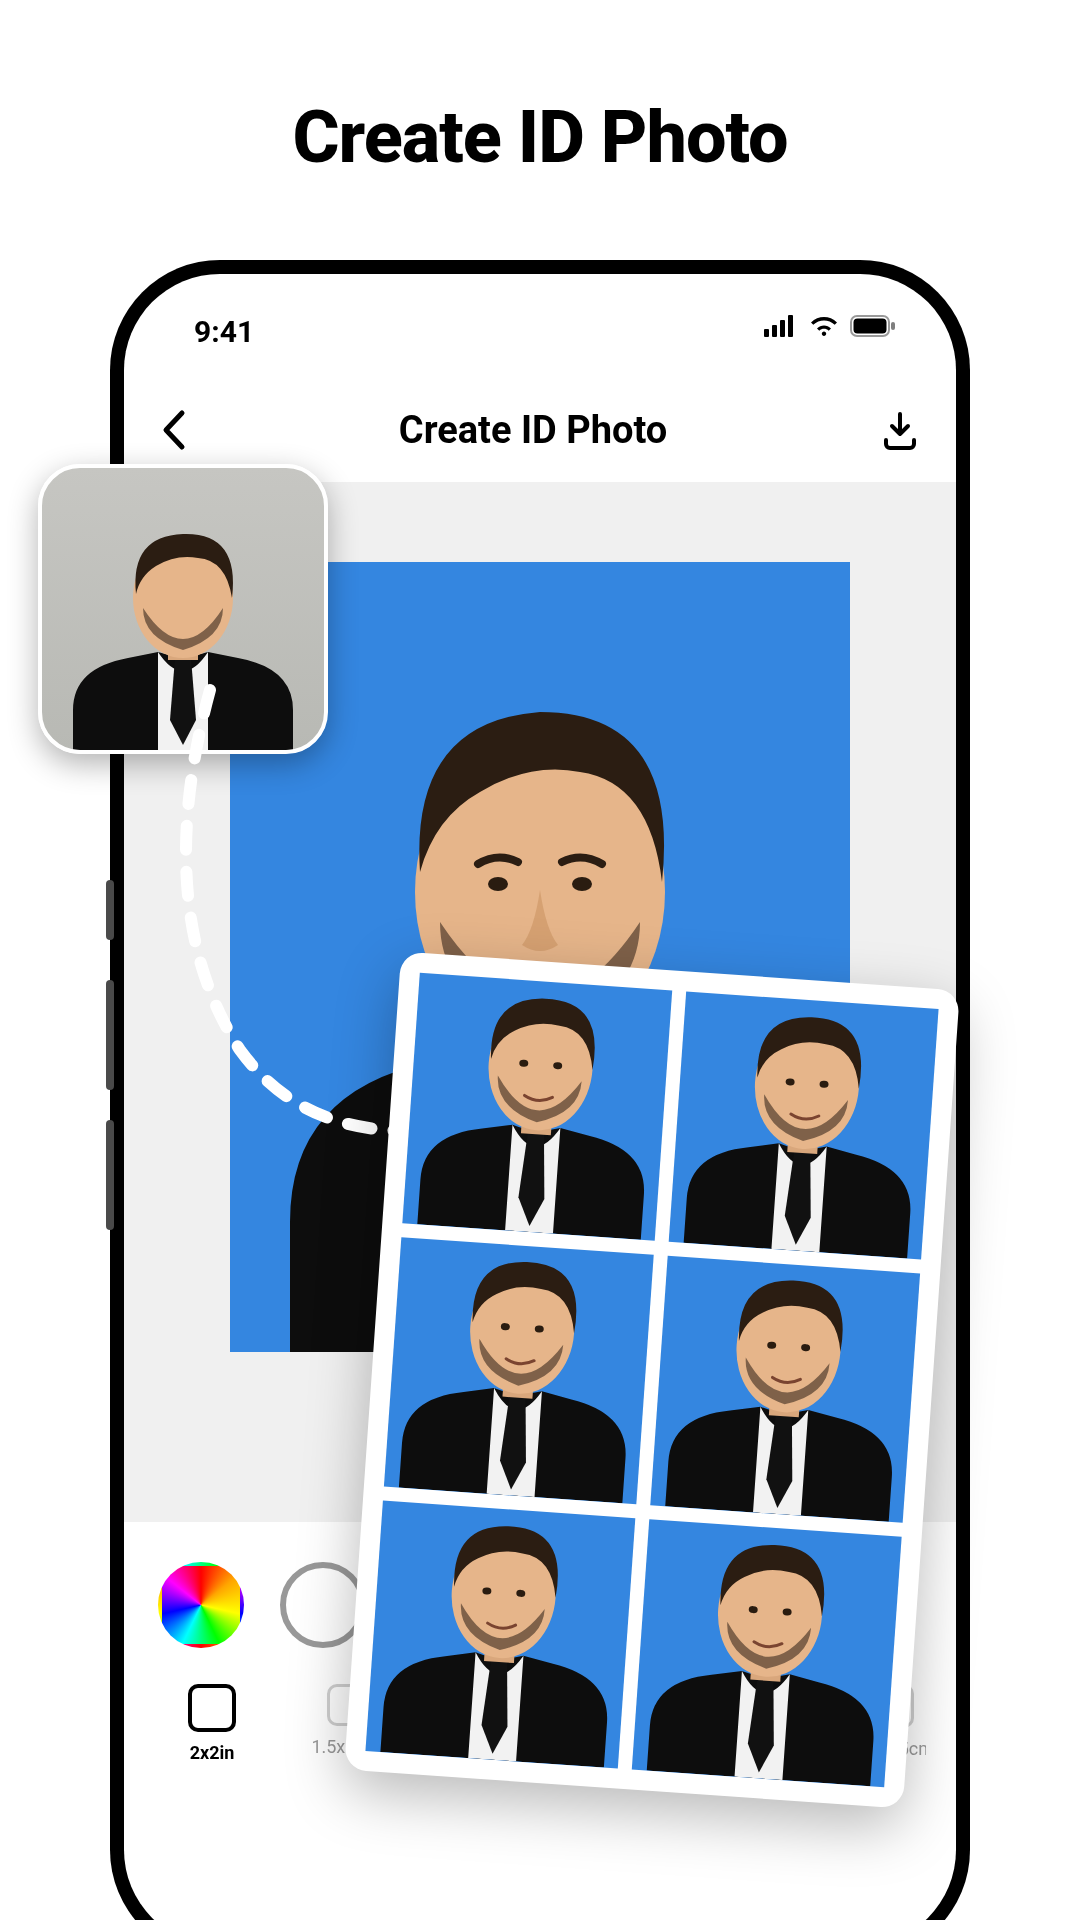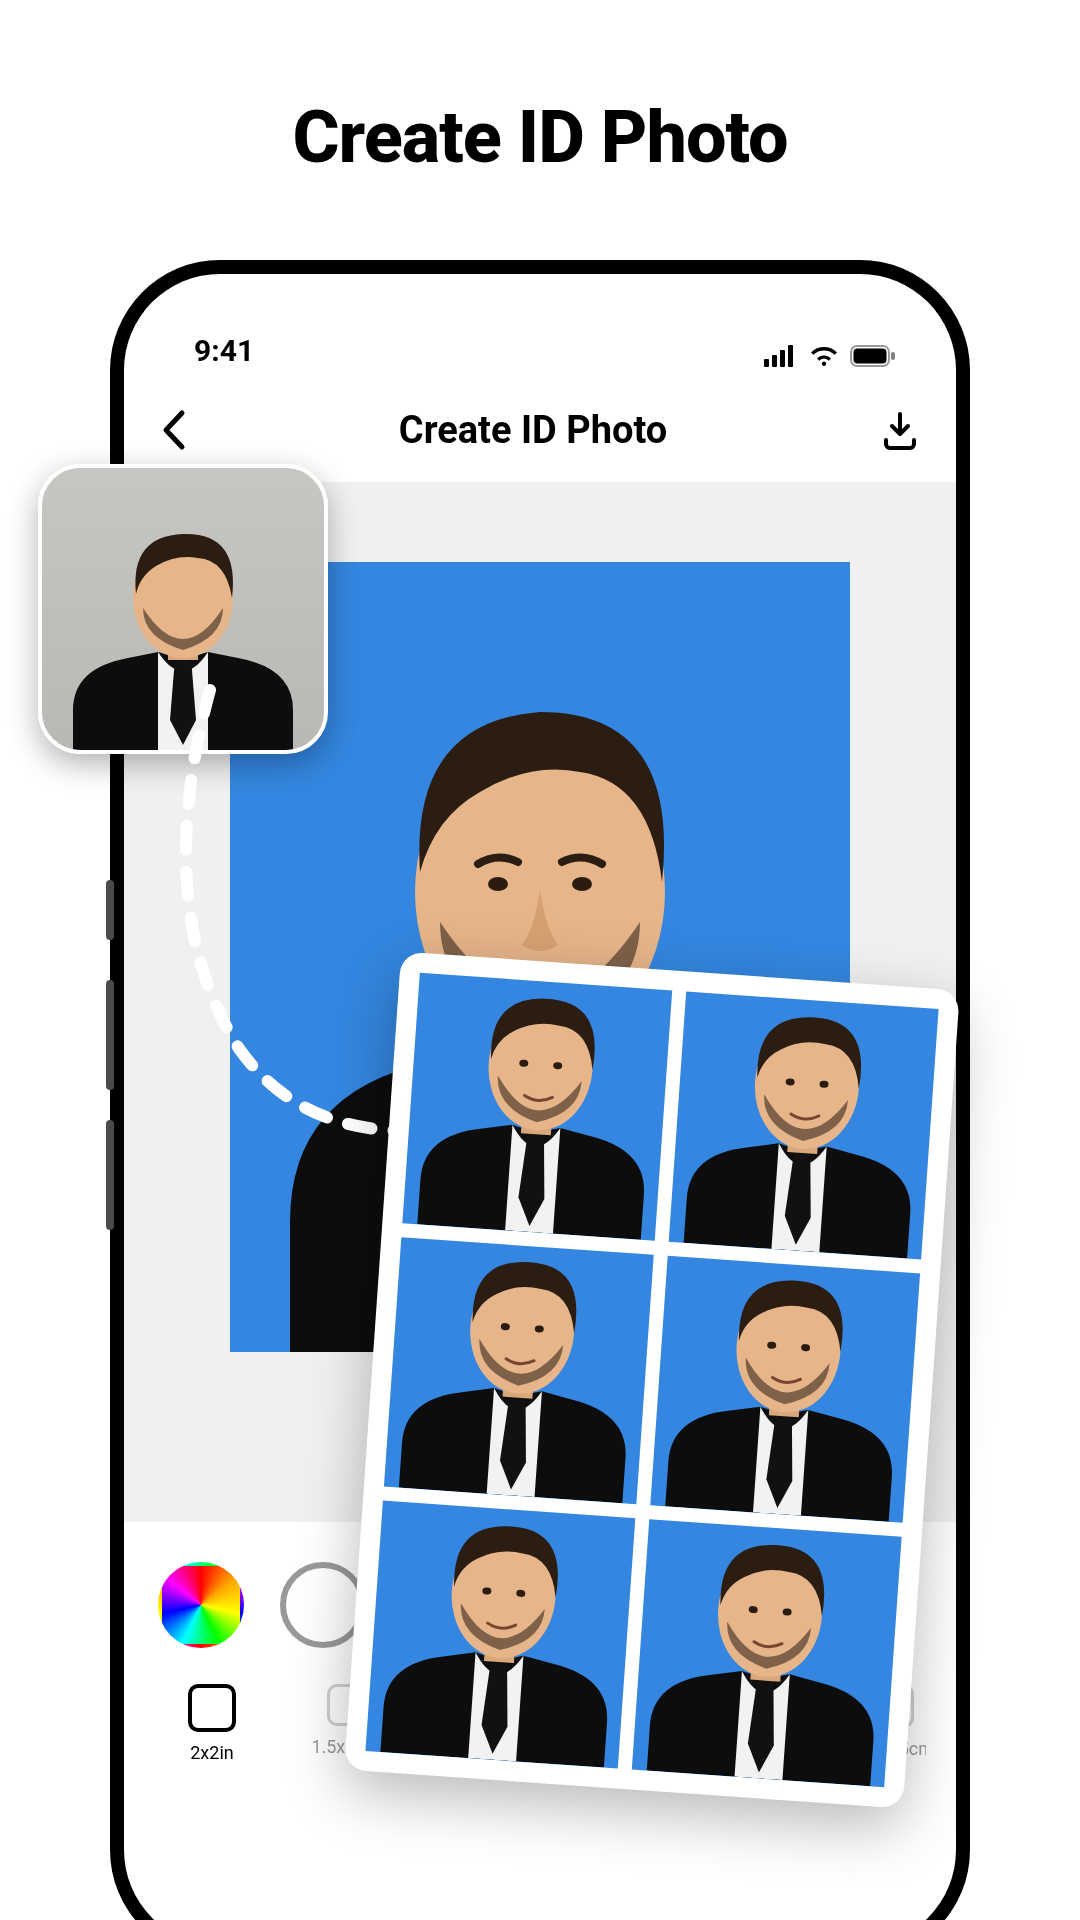--- a/index.html
+++ b/index.html
@@ -33,21 +33,21 @@
     width: 100%;
     height: 100%;
     background: #fff;
     border-radius: 96px;
     overflow: hidden;
     position: relative;
   }
   .status-bar {
     display: flex;
     justify-content: space-between;
-    align-items: flex-end;
+    align-items: flex-start;
     padding: 40px 60px 6px 70px;
     height: 100px;
   }
   .status-time {
     font-size: 30px;
     font-weight: 700;
     color: #000;
   }
   .status-icons {
     display: flex;
@@ -141,21 +141,21 @@
     border: 3px solid #d0d0d0;
     border-radius: 10px;
   }
   .size-box.selected { border: 4px solid #000; }
   .size-label {
     font-size: 18px;
     color: #999;
     margin-top: 10px;
     white-space: nowrap;
   }
-  .size-label.selected { color: #000; font-weight: 400; }
+  .size-label.selected { color: #000; font-weight: 700; }
   
   .src-thumb {
     position: absolute;
     top: 464px;
     left: 38px;
     width: 290px;
     height: 290px;
     border-radius: 42px;
     background: linear-gradient(#c6c6c2, #b8b9b4);
     overflow: hidden;

